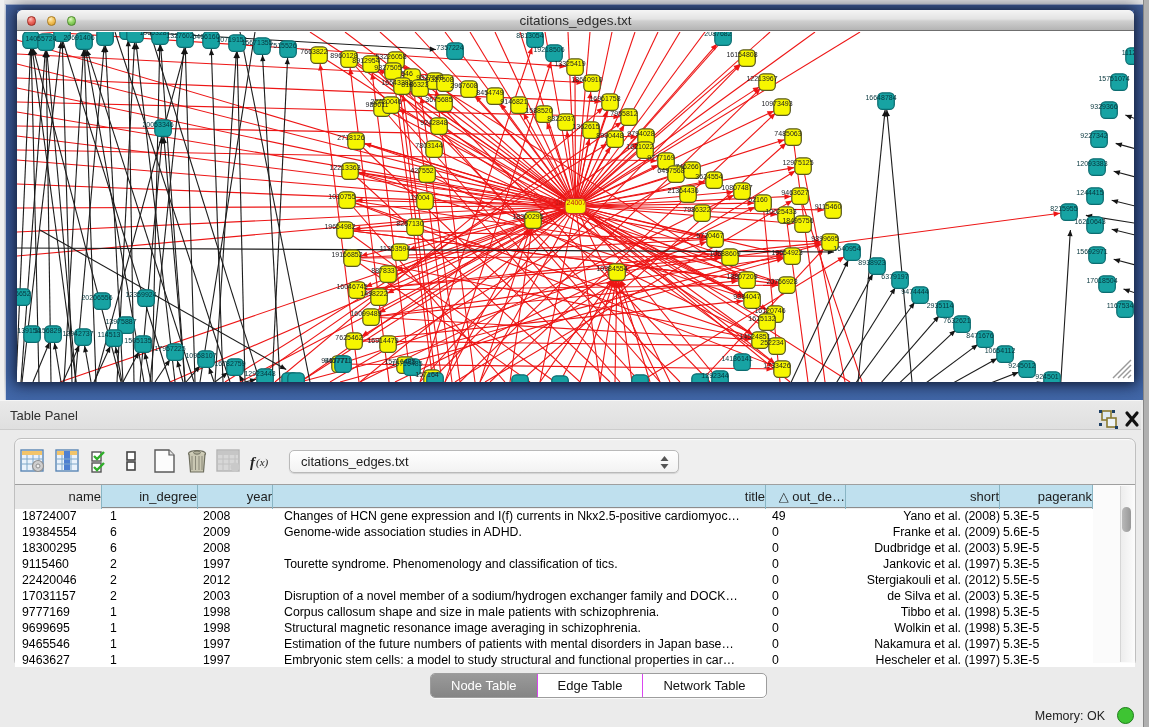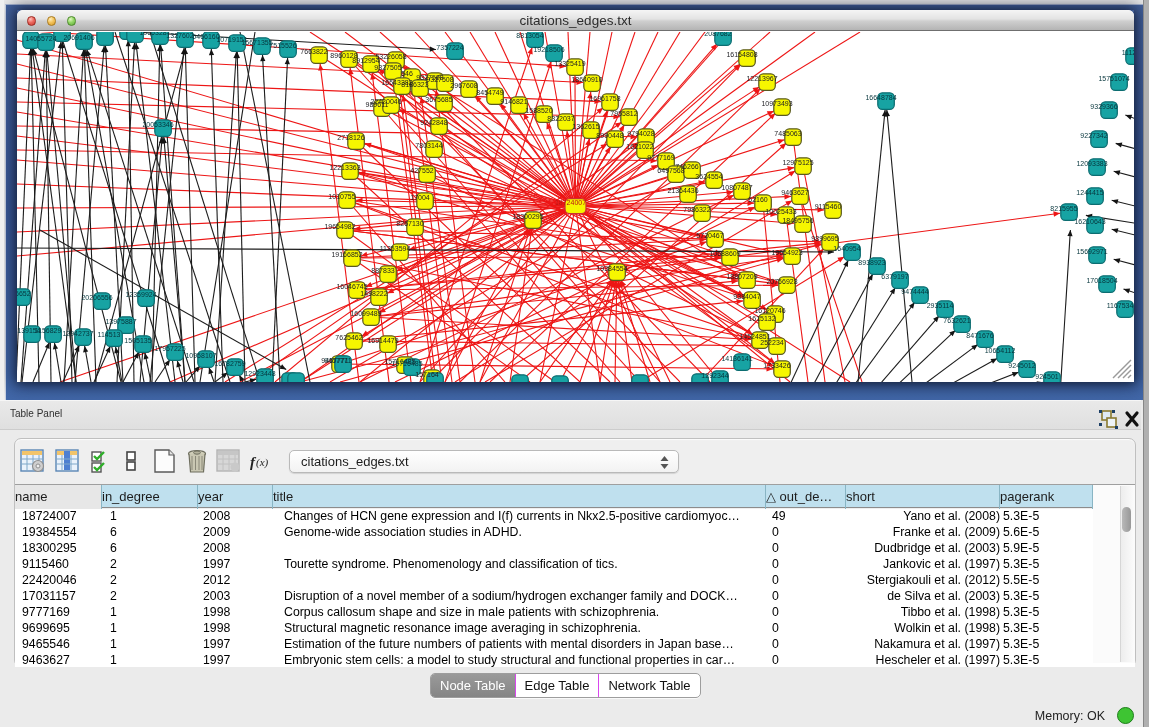--- a/index.html
+++ b/index.html
@@ -14,42 +14,42 @@
   background:linear-gradient(180deg,#f5f5f5 0%,#e3e3e3 45%,#cfcfcf 55%,#b4b4b4 100%);
   border-bottom:1px solid #6f6f6f}
 #titlebar .title{width:100%;text-align:center;font-size:13.5px;color:#2c2c2c;line-height:21px}
 .tl{width:9.5px;height:9.5px;border-radius:50%;top:16px}
 #tl-r{left:26.5px;background:radial-gradient(circle at 35% 28%,#fdc1bd 0%,#ed6a60 45%,#c43a31 100%);border:1px solid #9e2a22}
 #tl-y{left:46.5px;background:radial-gradient(circle at 35% 28%,#fdeebc 0%,#f4c35c 45%,#d39b2c 100%);border:1px solid #a97a1e}
 #tl-g{left:66.5px;background:radial-gradient(circle at 35% 28%,#e2f7c4 0%,#93d766 45%,#60a93c 100%);border:1px solid #4c8a2b}
 #canvas{left:17px;top:32px;width:1117px;height:350px;background:#fff;overflow:hidden}
 
 #panelhead{left:0;top:400px;width:1141px;height:30px;background:linear-gradient(180deg,#e9e9e9,#dfdfdf);border-top:1px solid #f6f6f6;border-bottom:1px solid #cccccc}
-#panelhead .t{left:10px;top:7px;font-size:10px;color:#2f2f2f;position:absolute}
+#panelhead .t{left:10px;top:7px;font-size:13px;color:#2f2f2f;position:absolute}
 #panelbody{left:0;top:431px;width:1141px;height:296px;background:#ebebeb}
 #innerpanel{left:14px;top:438px;width:1122px;height:229px;background:#efefef;border:1px solid #bfbfbf;border-radius:7px;box-shadow:inset 0 1px 1px rgba(255,255,255,.8)}
 
 .ic{position:absolute;top:449px}
 #combo{left:289px;top:450px;width:390px;height:23px;background:linear-gradient(180deg,#ffffff,#f2f2f2);border:1px solid #b9b9b9;border-radius:5px;box-shadow:0 1px 1px rgba(0,0,0,.12)}
 #combo span{position:absolute;left:11px;top:3px;font-size:13px;color:#1c1c1c}
 
 #thead{left:15px;top:484px;width:1120px;height:24px;background:#bfe0ee;border-bottom:1px solid #8c8c8c;border-top:1px solid #9f9f9f}
-#thead .hc{position:absolute;top:0;height:24px;line-height:23px;text-align:left;font-size:13px;color:#1d1d1d;border-right:1px solid #89b5c4}
+#thead .hc{position:absolute;top:0;height:24px;line-height:23px;text-align:right;font-size:13px;color:#1d1d1d;border-right:1px solid #89b5c4}
 #tbody{left:15px;top:509px;width:1120px;height:158px;background:#fff;font-size:12.3px;color:#000}
 .tr{height:16px;line-height:15px;white-space:nowrap;position:relative}
 .tr span{position:absolute;overflow:hidden}
 .c1{left:7px;width:85px}.c2{left:95px;width:60px}.c3{left:188px;width:60px}
 .c4{left:269px;width:492px}.c5{left:757px;width:70px}
 .c6{left:831px;width:154px;text-align:right}.c7{left:988px;width:90px}
 #tbl-right{left:1093px;top:485px;width:42px;height:178px;background:#fbfbfb}
 #sbar{left:1120px;top:486px;width:13px;height:176px;background:linear-gradient(90deg,#ededed,#fafafa);border-left:1px solid #d6d6d6}
 #sthumb{left:1122px;top:507px;width:9px;height:25px;background:linear-gradient(90deg,#b9b9b9,#989898);border-radius:5px}
 
 #tabs{left:430px;top:673px;height:25px;border:1px solid #9d9d9d;border-radius:5px;background:#fff;box-shadow:0 1px 0 rgba(255,255,255,.7);overflow:hidden;display:flex}
-#tabs .seg{font-size:13px;line-height:23px;padding:0 9px;color:#111}
+#tabs .seg{font-size:13px;line-height:23px;padding:0 20px;color:#111}
 #tabs .sel{background:linear-gradient(180deg,#9a9a9a,#858585);color:#fff}
 #tabs .seg+.seg{border-left:1px solid #d946ef}
 #memory{right:44px;top:709px;font-size:12.5px;color:#222;position:absolute}
 #memdot{left:1117px;top:707px;width:17px;height:17px;border-radius:50%;background:#3ec433;border:1.6px solid #1d7d1a}
 
 #rightstrip{left:1143px;top:0;width:6px;height:727px;background:#b0b0b0;border-left:1.5px solid #878787}
 #leftstrip{left:0;top:0;width:4px;height:400px;background:#f0f0f0}
 </style></head>
 <body>
 <div class="abs" id="topzone"></div>

